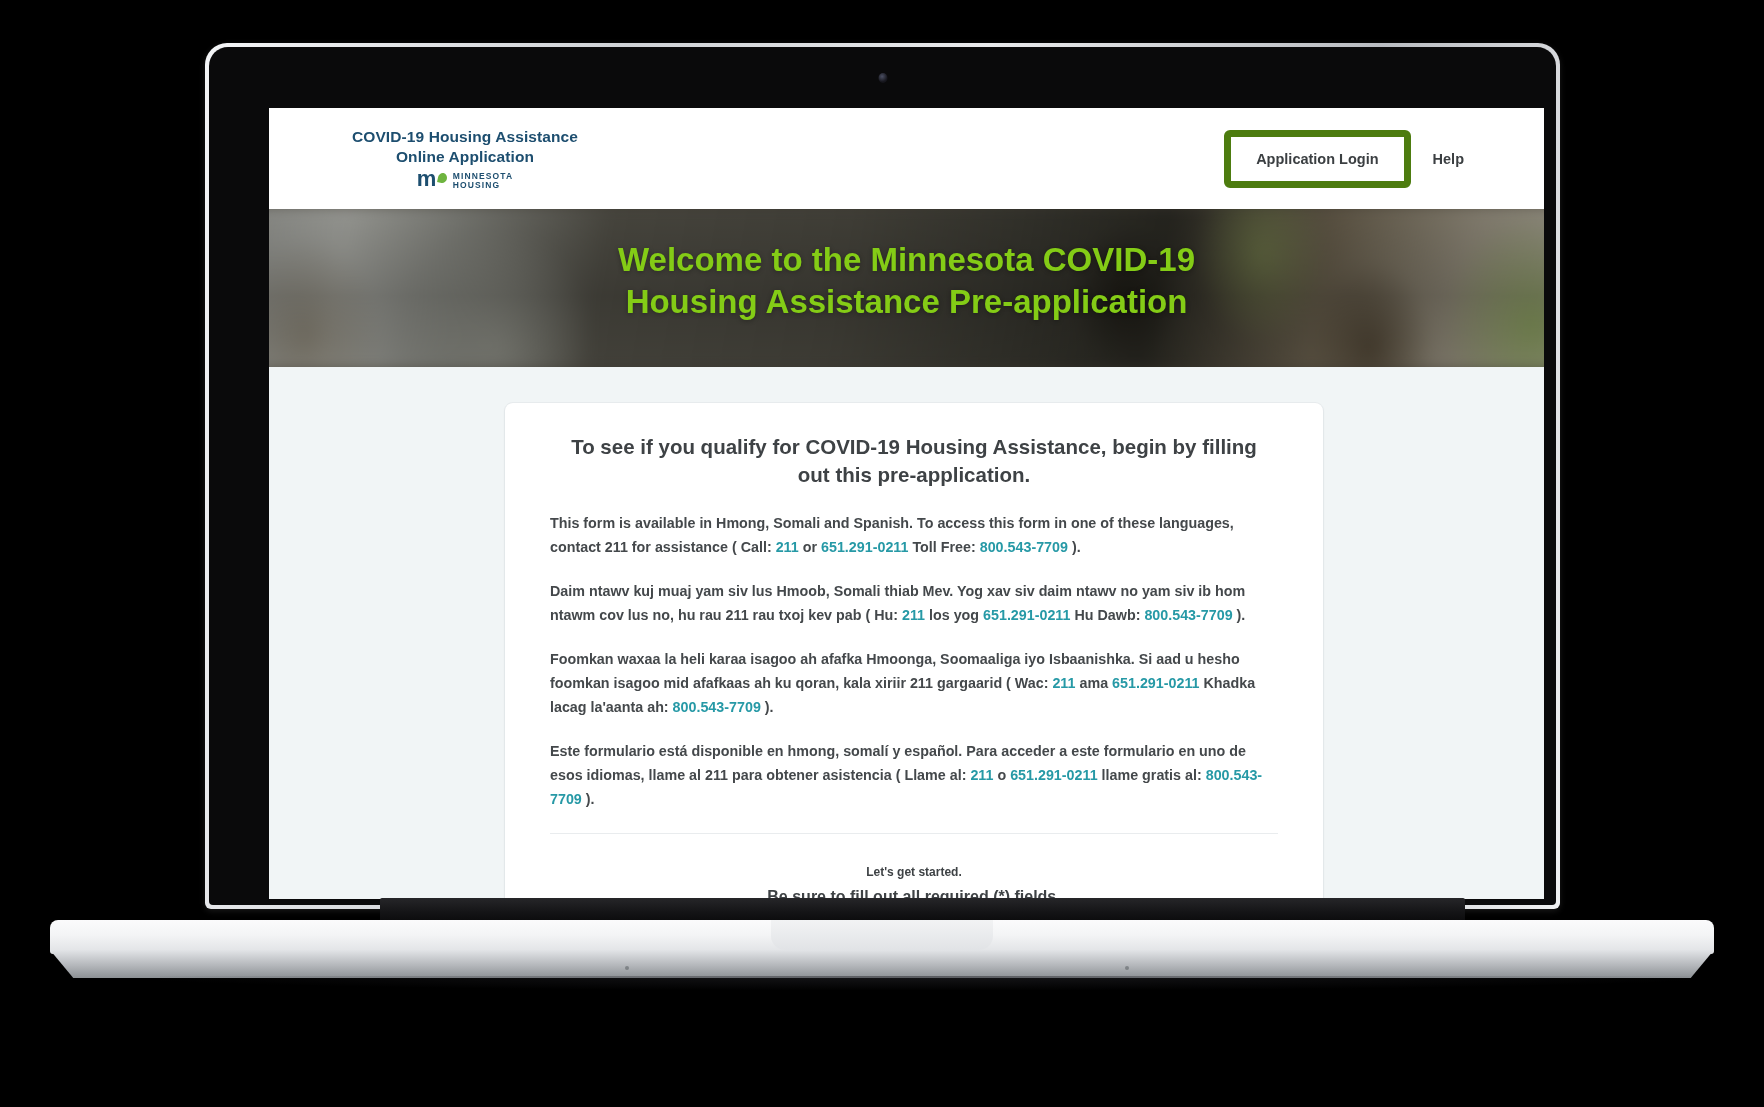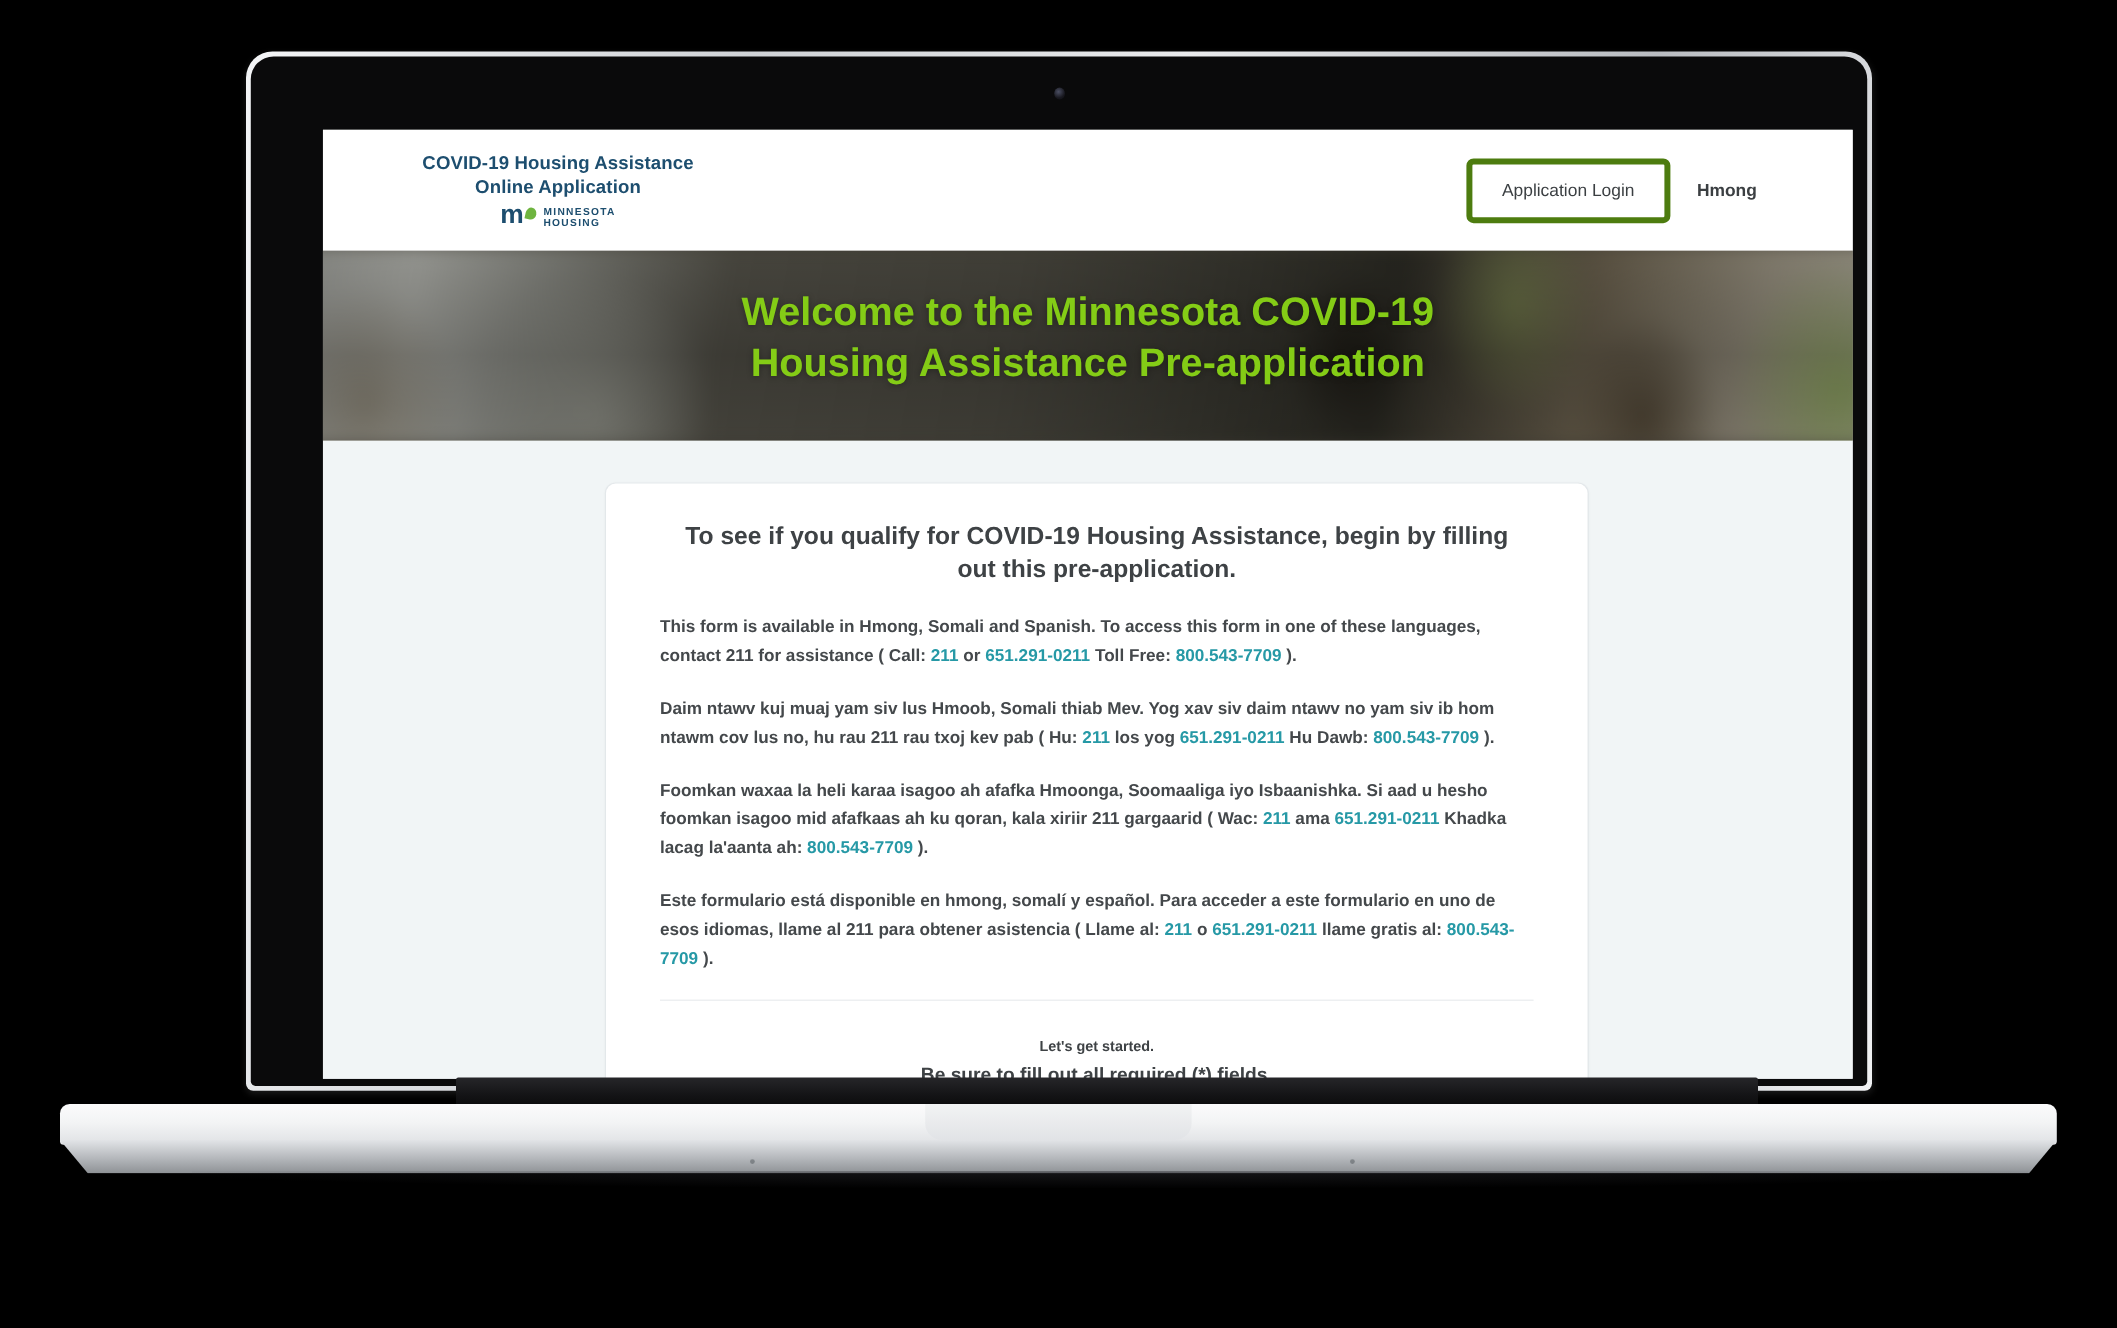--- a/index.html
+++ b/index.html
@@ -174,25 +174,25 @@
   }
 
   #header-actions {
     position: absolute;
     right: 80px;
     display: flex;
     align-items: center;
     gap: 22px;
   }
   #login-button {
-    border: 5px solid #4d7c0f;
+    border: 7px solid #4d7c0f;
     border-radius: 6px;
     background: #fff;
     color: #3b3f42;
-    font-weight: 400;
+    font-weight: 700;
     font-size: 14.5px;
     padding: 14px 25px;
     cursor: pointer;
     white-space: nowrap;
   }
   #help-link {
     color: #3b3f42;
     font-weight: 700;
     font-size: 14.5px;
     text-decoration: none;
@@ -323,21 +323,21 @@
             </div>
             <div id="mn-wordmark">
               <div>MINNESOTA</div>
               <div>HOUSING</div>
             </div>
           </div>
         </div>
 
         <div id="header-actions">
           <button id="login-button">Application Login</button>
-          <a id="help-link" href="#">Hmong</a>
+          <a id="help-link" href="#">Help</a>
         </div>
 
       </div>
 
       <div id="hero">
         <div id="hero-photo"></div>
         <div id="hero-scrim"></div>
         <div id="hero-title">
           <div>Welcome to the Minnesota COVID-19</div>
           <div>Housing Assistance Pre-application</div>

